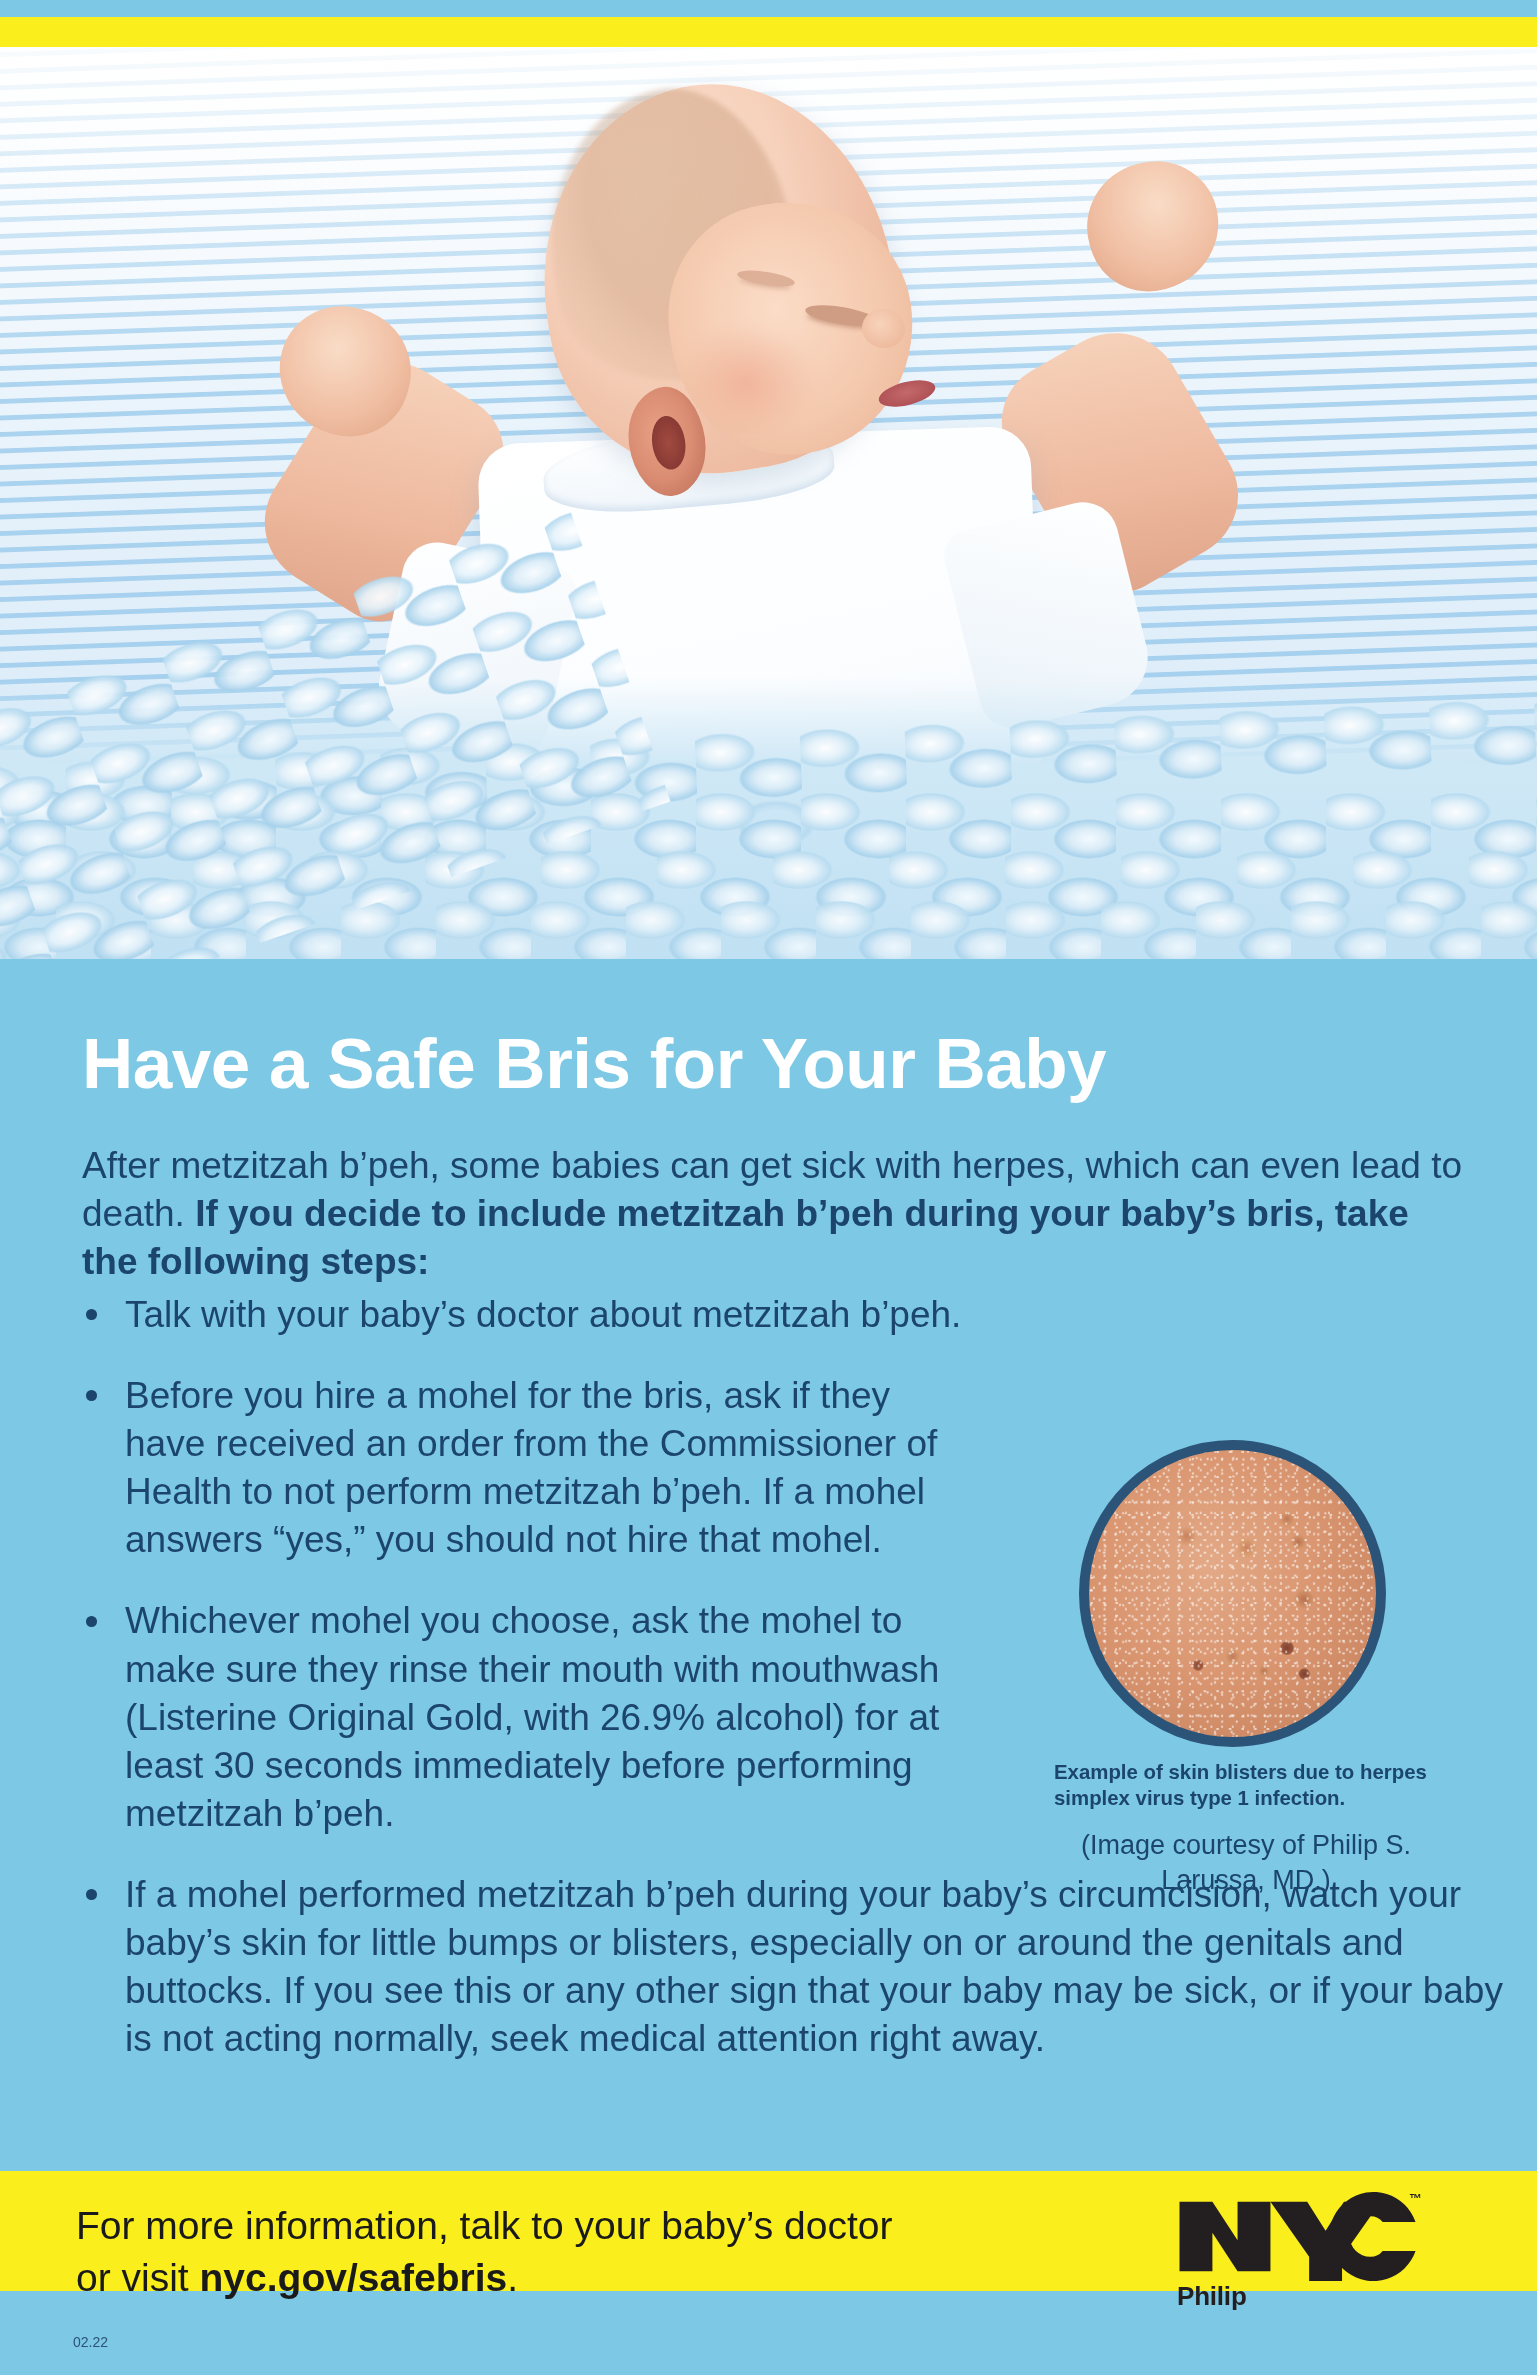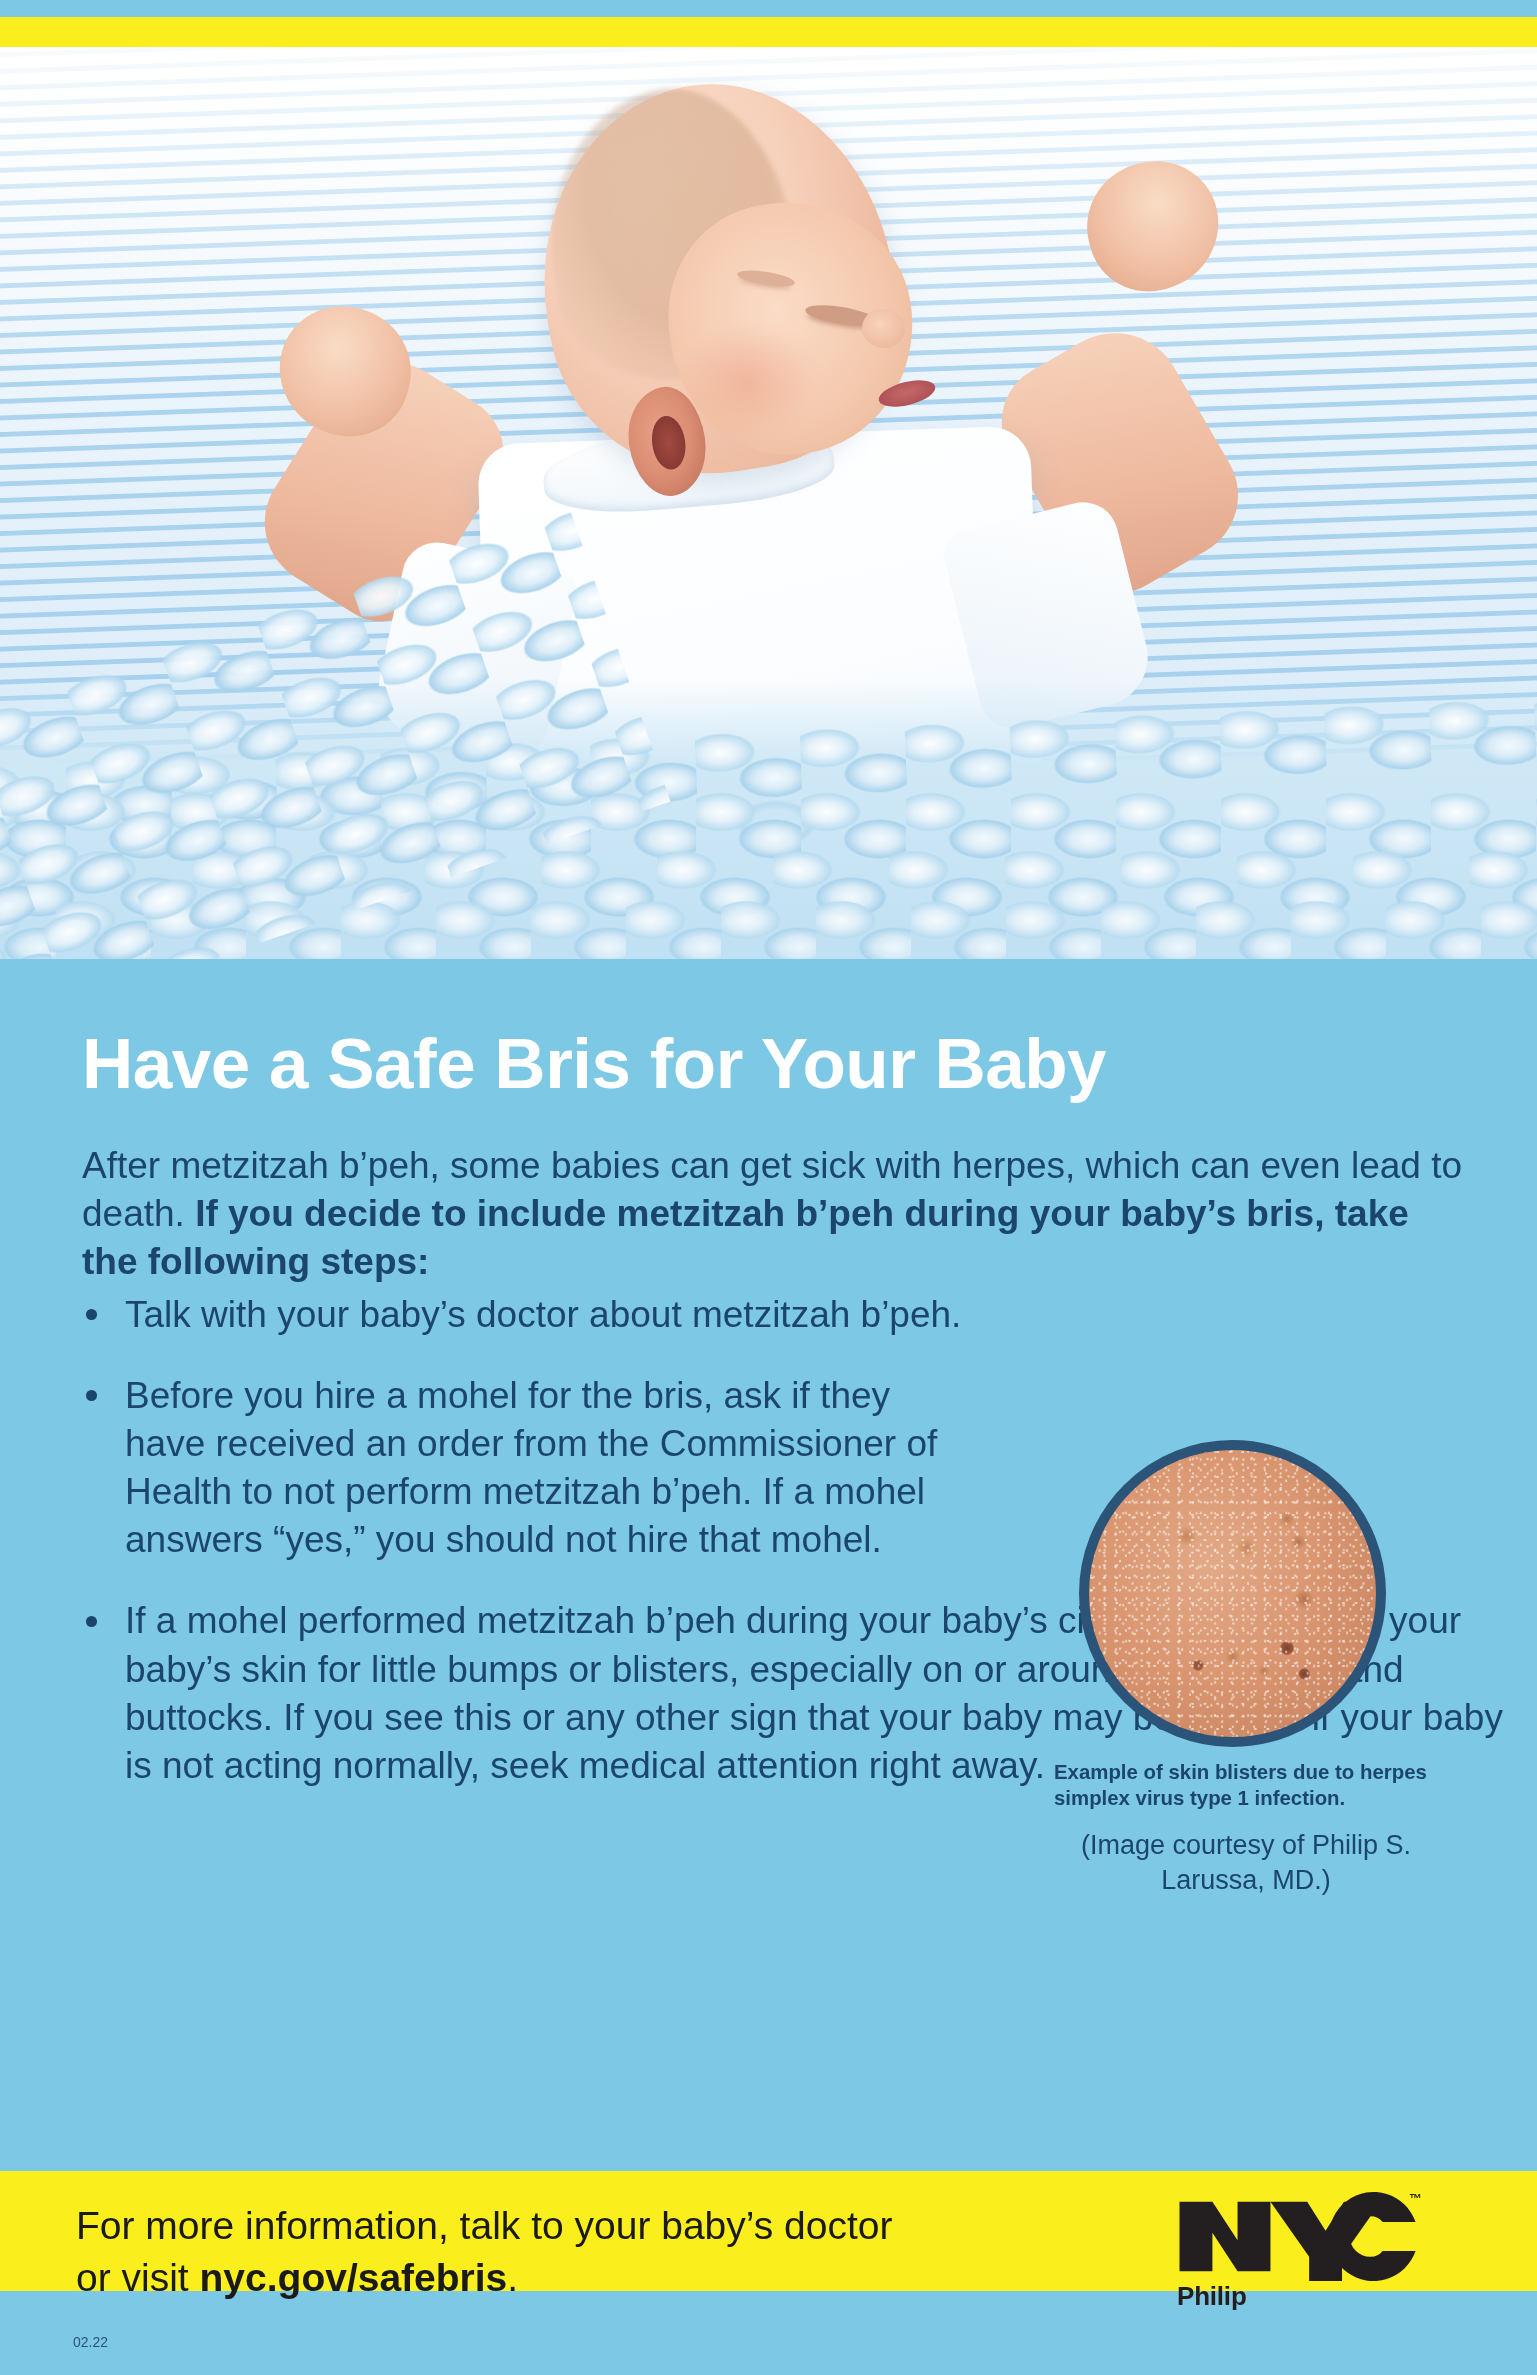--- a/index.html
+++ b/index.html
@@ -503,20 +503,21 @@
 
     <h1 class="headline">Have a Safe Bris for Your Baby</h1>
 
     <p class="intro">
       <span>After metzitzah b’peh, some babies can get sick with herpes, which can even lead to death. </span><span class="bold">If you decide to include metzitzah b’peh during your baby’s bris, take the following steps:</span>
     </p>
 
     <ul class="bullets">
       <li class="narrow">Talk with your baby’s doctor about metzitzah b’peh.</li>
       <li class="narrow">Before you hire a mohel for the bris, ask if they have received an order from the Commissioner of Health to not perform metzitzah b’peh. If a mohel answers “yes,” you should not hire that mohel.</li>
+      <li class="narrow">Whichever mohel you choose, ask the mohel to make sure they rinse their mouth with mouthwash (Listerine Original Gold, with 26.9% alcohol) for at least 30 seconds immediately before performing metzitzah b’peh.</li>
       <li class="b5">If a mohel performed metzitzah b’peh during your baby’s circumcision, watch your baby’s skin for little bumps or blisters, especially on or around the genitals and buttocks. If you see this or any other sign that your baby may be sick, or if your baby is not acting normally, seek medical attention right away.</li>
     </ul>
 
     <div class="blister"></div>
     <div class="blister-caption">Example of skin blisters due to herpes simplex virus type 1 infection.</div>
     <div class="blister-credit">(Image courtesy of Philip S. Larussa, MD.)</div>
   </div>
 
   <div class="footer">
     <div class="footer-text">

